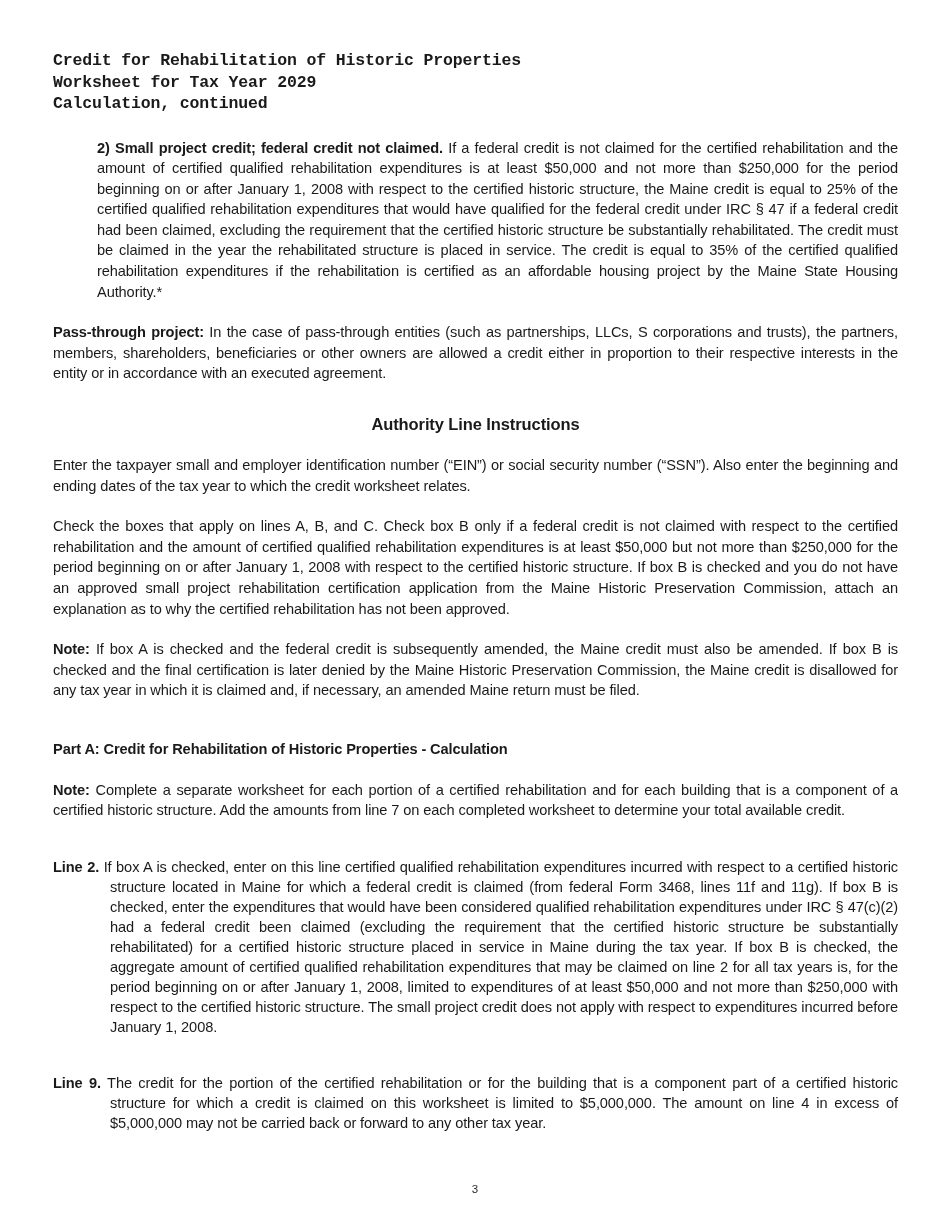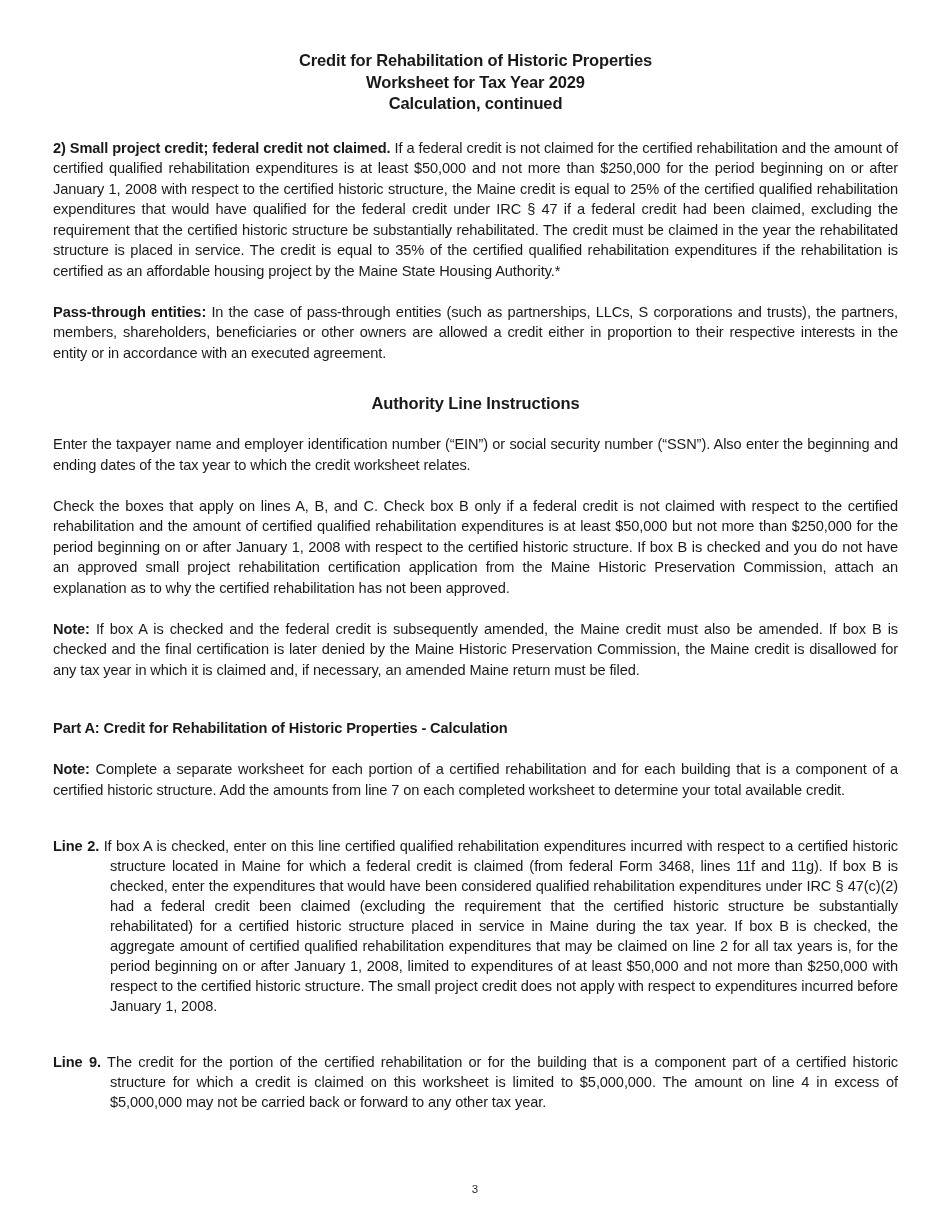--- a/index.html
+++ b/index.html
@@ -23,45 +23,46 @@
   }
   .content {
     position: absolute;
     left: 53px;
     right: 52px;
     top: 0;
   }
 
   
   .doc-title {
-    text-align: center;
     font-weight: bold;
     font-size: 16.5px;
     line-height: 21.5px;
     letter-spacing: -0.15px;
     padding-top: 50px;
+    font-family: Liberation Mono, monospace;
   }
   .doc-title .title-line {
     display: block;
   }
 
   
   .para {
     font-size: 14.6px;
     line-height: 20.6px;
     text-align: justify;
     letter-spacing: -0.1px;
     margin: 0;
   }
   .para b, .lead {
     font-weight: bold;
   }
 
   
   .item-indent {
+    margin-left: 44px;
     margin-top: 23px;
   }
   
   .footnote {
     margin-left: 26px;
     margin-top: 19px;
     text-align: left;
   }
   .gap-para {
     margin-top: 20px;
@@ -119,25 +120,25 @@
 
     <div class="doc-title">
       <span class="title-line">Credit for Rehabilitation of Historic Properties</span>
       <span class="title-line">Worksheet for Tax Year 2029</span>
       <span class="title-line">Calculation, continued</span>
     </div>
 
     <p class="para item-indent"><b>2)</b> <b>Small project credit; federal credit not claimed.</b> <span>If a federal credit is not claimed for the certified rehabilitation and the amount of certified qualified rehabilitation expenditures is at least $50,000 and not more than $250,000 for the period beginning on or after January 1, 2008 with respect to the certified historic structure, the Maine credit is equal to 25% of the certified qualified rehabilitation expenditures that would have qualified for the federal credit under IRC § 47 if a federal credit had been claimed, excluding the requirement that the certified historic structure be substantially rehabilitated. The credit must be claimed in the year the rehabilitated structure is placed in service. The credit is equal to 35% of the certified qualified rehabilitation expenditures if the rehabilitation is certified as an affordable housing project by the Maine State Housing Authority.*</span></p>
 
 
-    <p class="para gap-para"><b>Pass-through entities:</b> <span>In the case of pass-through entities (such as partnerships, LLCs, S corporations and trusts), the partners, members, shareholders, beneficiaries or other owners are allowed a credit either in proportion to their respective interests in the entity or in accordance with an executed agreement.</span></p>
+    <p class="para gap-para"><b>Pass-through project:</b> <span>In the case of pass-through entities (such as partnerships, LLCs, S corporations and trusts), the partners, members, shareholders, beneficiaries or other owners are allowed a credit either in proportion to their respective interests in the entity or in accordance with an executed agreement.</span></p>
 
     <div class="section-heading">Authority Line Instructions</div>
 
-    <p class="para gap-para">Enter the taxpayer name and employer identification number (“EIN”) or social security number (“SSN”). Also enter the beginning and ending dates of the tax year to which the credit worksheet relates.</p>
+    <p class="para gap-para">Enter the taxpayer small and employer identification number (“EIN”) or social security number (“SSN”). Also enter the beginning and ending dates of the tax year to which the credit worksheet relates.</p>
 
     <p class="para gap-para">Check the boxes that apply on lines A, B, and C. Check box B only if a federal credit is not claimed with respect to the certified rehabilitation and the amount of certified qualified rehabilitation expenditures is at least $50,000 but not more than $250,000 for the period beginning on or after January 1, 2008 with respect to the certified historic structure. If box B is checked and you do not have an approved small project rehabilitation certification application from the Maine Historic Preservation Commission, attach an explanation as to why the certified rehabilitation has not been approved.</p>
 
     <p class="para gap-para"><b>Note:</b> <span>If box A is checked and the federal credit is subsequently amended, the Maine credit must also be amended. If box B is checked and the final certification is later denied by the Maine Historic Preservation Commission, the Maine credit is disallowed for any tax year in which it is claimed and, if necessary, an amended Maine return must be filed.</span></p>
 
     <div class="part-heading">Part A: Credit for Rehabilitation of Historic Properties - Calculation</div>
 
     <p class="para gap-para"><b>Note:</b> <span>Complete a separate worksheet for each portion of a certified rehabilitation and for each building that is a component of a certified historic structure. Add the amounts from line 7 on each completed worksheet to determine your total available credit.</span></p>
 
     <p class="line-item"><span class="line-label">Line 2.</span> <span>If box A is checked, enter on this line certified qualified rehabilitation expenditures incurred with respect to a certified historic structure located in Maine for which a federal credit is claimed (from federal Form 3468, lines 11f and 11g). If box B is checked, enter the expenditures that would have been considered qualified rehabilitation expenditures under IRC § 47(c)(2) had a federal credit been claimed (excluding the requirement that the certified historic structure be substantially rehabilitated) for a certified historic structure placed in service in Maine during the tax year. If box B is checked, the aggregate amount of certified qualified rehabilitation expenditures that may be claimed on line 2 for all tax years is, for the period beginning on or after January 1, 2008, limited to expenditures of at least $50,000 and not more than $250,000 with respect to the certified historic structure. The small project credit does not apply with respect to expenditures incurred before January 1, 2008.</span></p>

